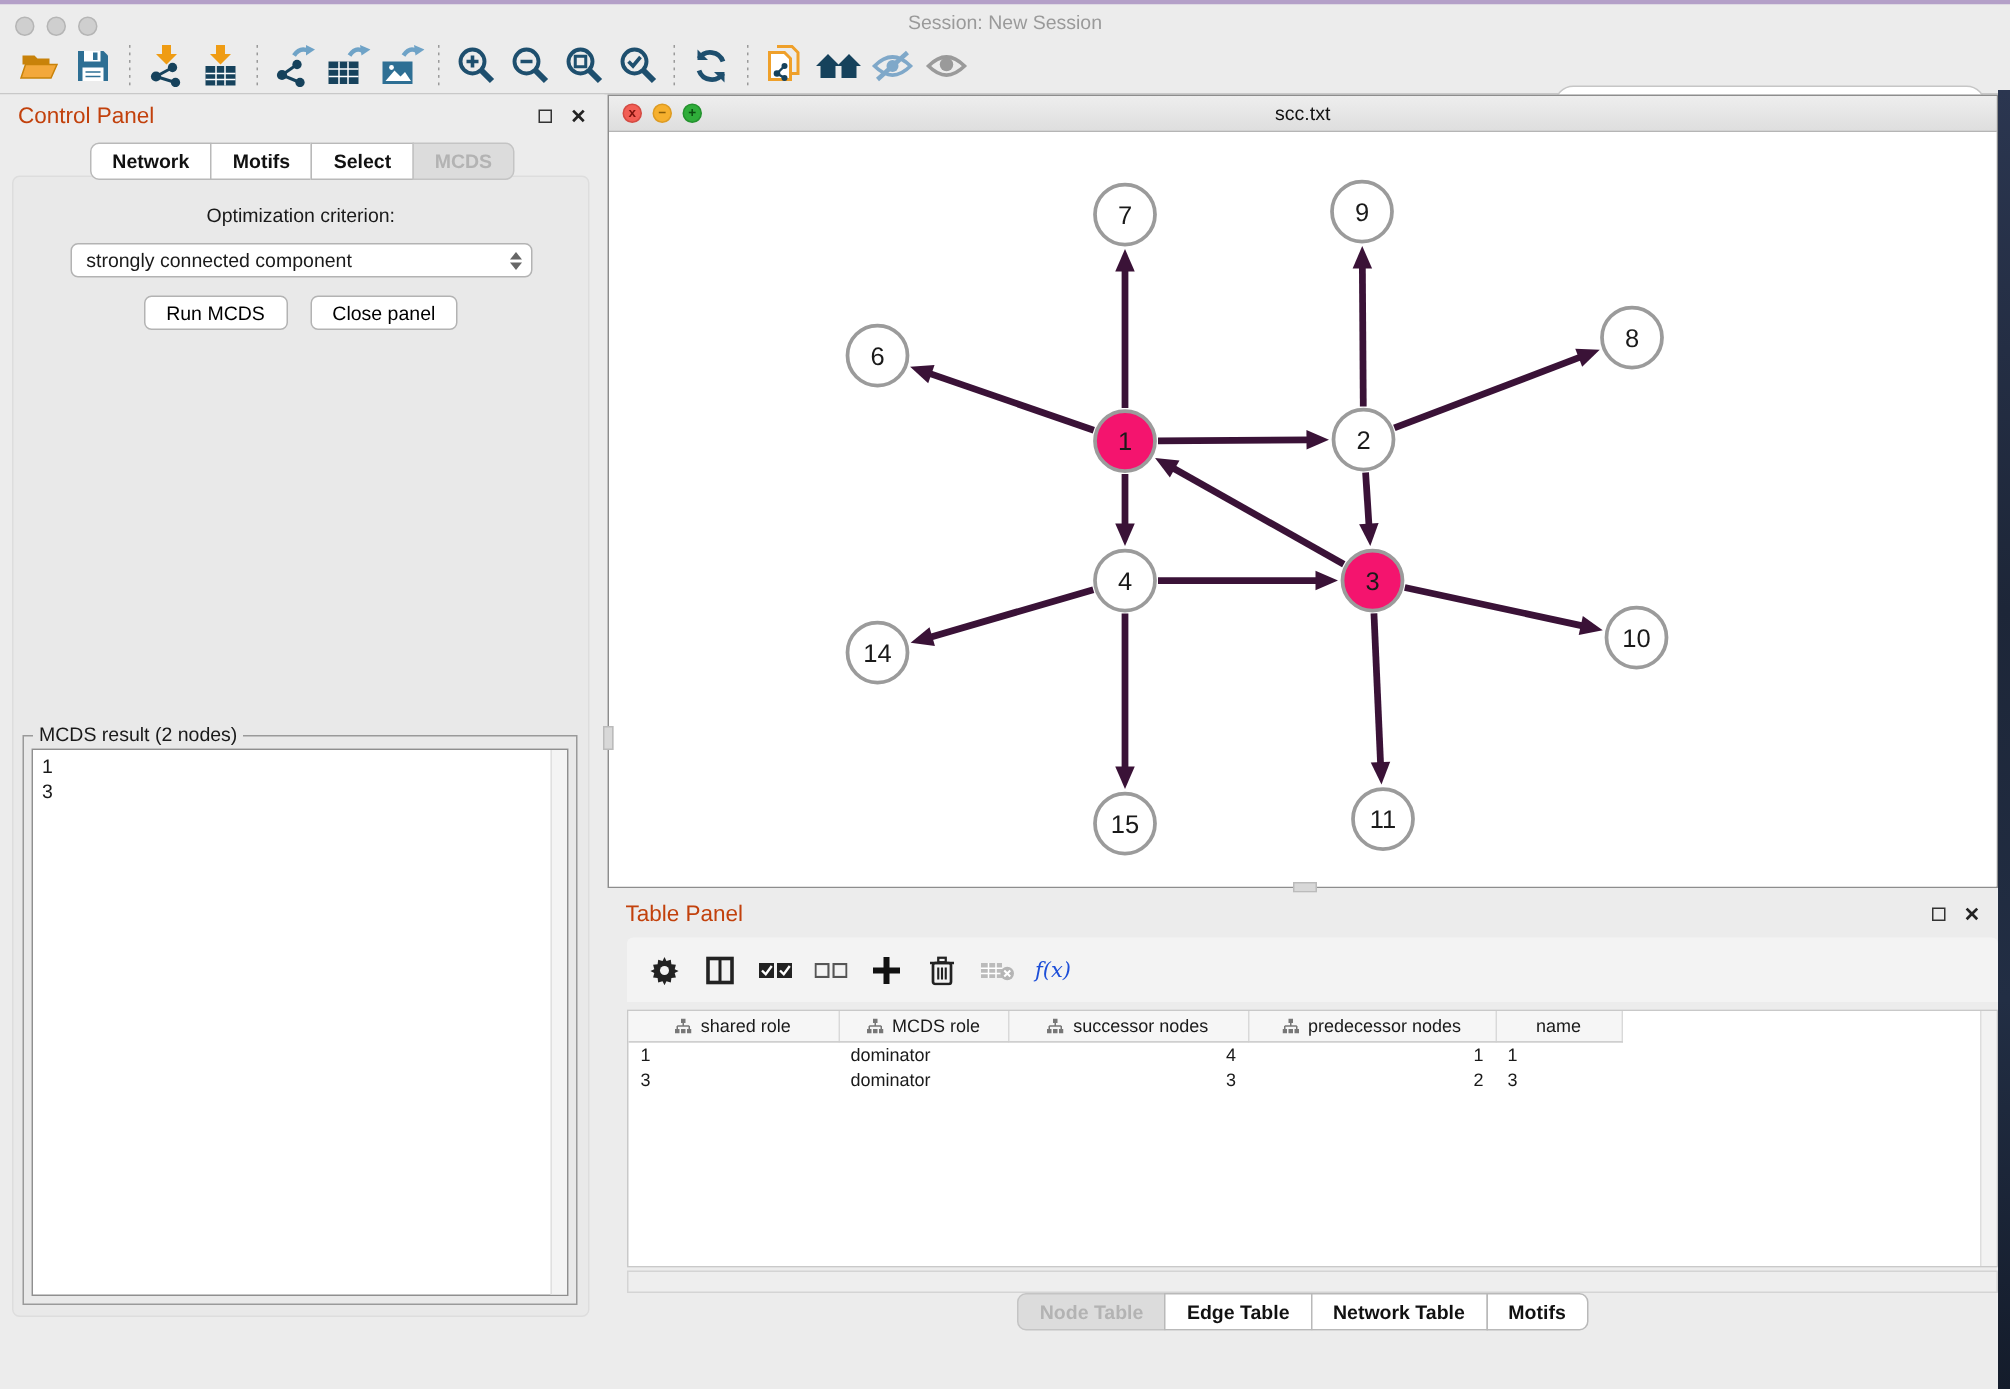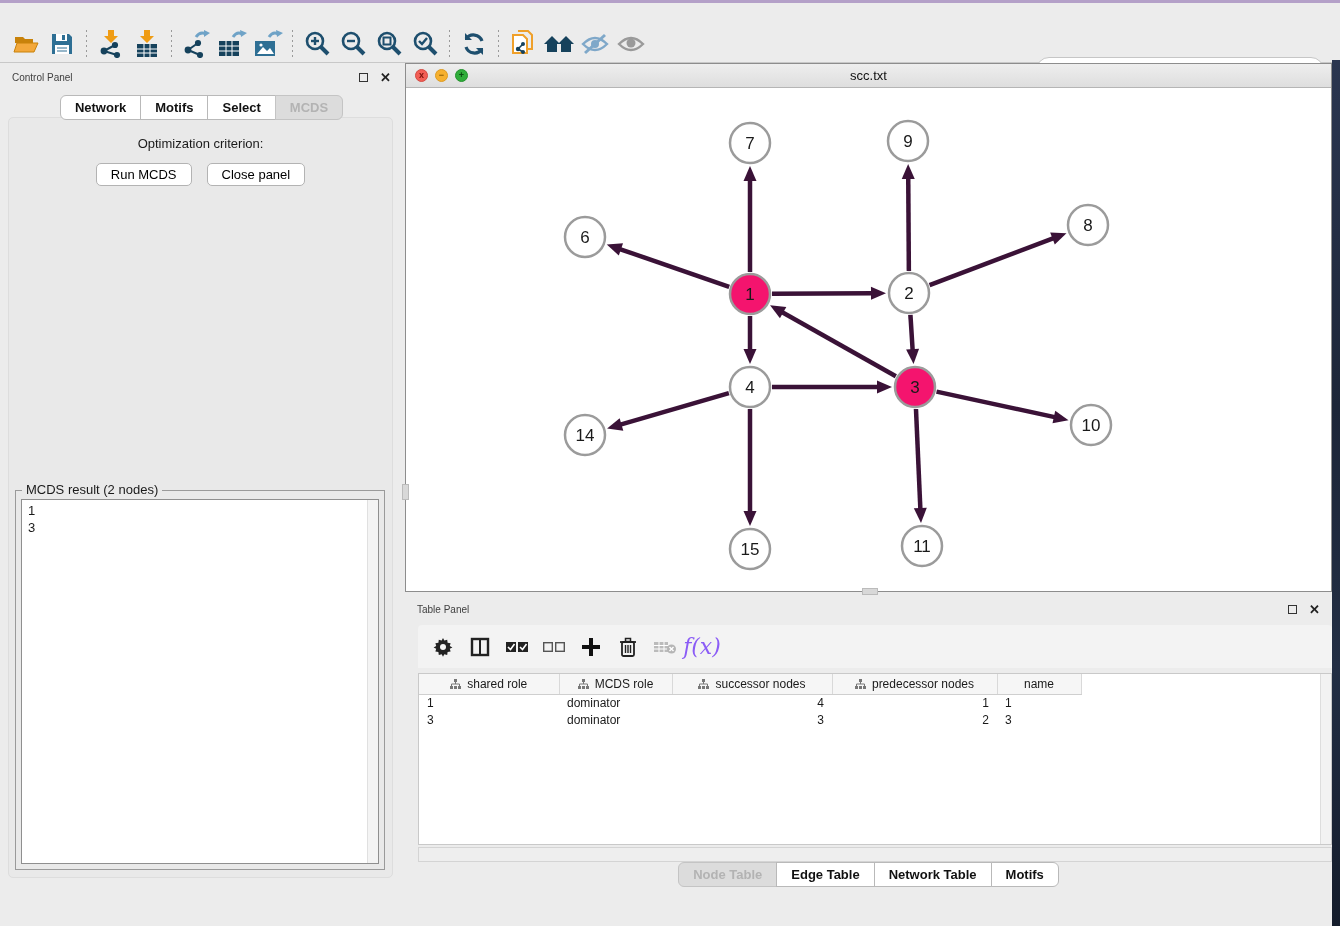--- a/index.html
+++ b/index.html
@@ -20,21 +20,21 @@
   .tb-btn { width:36px; height:32px; display:flex; align-items:center; justify-content:center; cursor:default; }
   .tb-sep { width:1px; height:28px; margin:0 6px; background-image:linear-gradient(#9a9a9a 40%, transparent 40%);
             background-size:1px 5px; }
   .search-wrap { position:absolute; right:16px; top:31px; width:288px; height:26px; background:#fff;
                  border:1px solid #c6c6c6; border-radius:13px; display:flex; align-items:center; padding-left:9px; }
   .search-input { border:none; outline:none; flex:1; font-size:13px; background:transparent; margin-left:5px; }
 
   
   .control-panel { position:absolute; left:0; top:63px; width:403px; height:828px; background:#ececec; }
   .panel-header { height:28px; display:flex; align-items:center; padding:0 12px; }
-  .panel-title { font-size:10px; color:#404040; }
+  .panel-title { font-size:15px; color:#c2410c; }
   .panel-header .spacer { flex:1; }
   .float-icon { width:9px; height:9px; border:1.5px solid #333; margin-right:12px; }
   .close-x { font-size:13px; font-weight:bold; color:#222; }
 
   .tabs-row { display:flex; justify-content:center; margin-top:4px; position:relative; z-index:2; }
   .tab { font-size:13px; font-weight:700; padding:4px 14px; background:#fff; border:1px solid #b9b9b9;
          margin-left:-1px; color:#111; }
   .tab:first-child { border-radius:6px 0 0 6px; margin-left:0; }
   .tab:last-child { border-radius:0 6px 6px 0; }
   .tab.active { background:#dcdcdc; color:#b3b3b3; border-color:#c4c4c4; }
@@ -72,21 +72,21 @@
   .net-title { position:absolute; left:0; right:0; text-align:center; font-size:13px; color:#111; }
   .net-canvas { position:absolute; left:0; top:24px; right:0; bottom:0; background:#fff; }
   .grip-v { position:absolute; left:-4px; top:420px; width:7px; height:16px; background:#d8d8d8; border:1px solid #bbb; }
   .grip-h { position:absolute; left:456px; bottom:-4px; width:16px; height:7px; background:#d8d8d8; border:1px solid #bbb; }
 
   
   .table-panel { position:absolute; left:405px; top:595px; width:927px; height:295px; background:#ececec; }
   .tp-toolbar { position:absolute; left:13px; right:0px; top:30px; height:43px; background:#f3f3f3;
                 border-radius:4px 4px 0 0; display:flex; align-items:center; padding-left:10px; gap:7px; }
   .tp-btn { width:30px; height:30px; display:flex; align-items:center; justify-content:center; }
-  .fx { font-family:"DejaVu Serif", serif; font-style:italic; font-size:22px; color:#8b5cf6;text-align:right; }
+  .fx { font-family:"DejaVu Serif", serif; font-style:italic; font-size:14px; color:#1d4ed8;text-align:right; }
   .tbl-wrap { position:absolute; left:13px; right:0px; top:78px; bottom:45px; background:#fff;
               border:1px solid #c9c9c9; overflow:hidden; }
   table.node-table { border-collapse:collapse; font-size:12px; }
   .node-table th { height:20px; background:#f6f6f6; border-right:1px solid #d9d9d9; border-bottom:1px solid #cfcfcf;
                    font-weight:400; }
   .th-inner { display:flex; align-items:center; justify-content:center; gap:6px; }
   .node-table td { height:17px; padding:0 8px; }
   .td-right { text-align:right; padding-right:10px; }
   .tbl-vscroll { position:absolute; right:0; top:0; bottom:0; width:11px; background:#f2f2f2; border-left:1px solid #ddd; }
   .tbl-hscroll { position:absolute; left:13px; right:0; bottom:28px; height:15px; background:#eeeeee; border:1px solid #d4d4d4; }
@@ -101,20 +101,28 @@
   .mem-dot { width:12px; height:12px; border-radius:50%; background:#1f9c33; }
   .right-strip { position:absolute; right:0; top:60px; width:8px; bottom:0;
                  background:linear-gradient(180deg,#2b3650,#1d2638 40%,#222e44 70%,#141c2b); }
 </style>
 </head>
 <body>
 
 <div class="app">
   <div class="top-line"></div>
 
+  <div class="titlebar">
+    <div class="gray-lights">
+      <div class="gray-light"></div>
+      <div class="gray-light"></div>
+      <div class="gray-light"></div>
+    </div>
+    <div class="win-title">Session: New Session</div>
+  </div>
 
   <div class="toolbar">
     <div class="tb-btn">
       <svg width="27" height="24" viewBox="0 0 27 24">
           <path d="M2 5 h8 l2 2 h8 v4 H2z" fill="#c8820a"></path>
           <path d="M4 11 h21 l-4 9 H1z" fill="#f3a83b" stroke="#c8820a"></path>
         </svg>
     </div>
     <div class="tb-btn">
       <svg width="24" height="24" viewBox="0 0 24 24">
@@ -266,20 +274,28 @@
       <span class="close-x">✕</span>
     </div>
     <div class="tabs-row">
         <div class="tab">Network</div>
         <div class="tab">Motifs</div>
         <div class="tab">Select</div>
         <div class="tab active">MCDS</div>
       </div>
     <div class="cp-body">
       <div class="opt-label">Optimization criterion:</div>
+      <div class="combo">
+        <span>strongly connected component</span>
+        <span class="spacer"></span>
+        <span class="stepper">
+            <i class="up"></i>
+            <i class="down"></i>
+          </span>
+      </div>
       <div class="btn-row">
         <button class="push-btn">Run MCDS</button>
         <button class="push-btn">Close panel</button>
       </div>
       <div class="result-group">
         <span class="result-title">MCDS result (2 nodes)</span>
         <div class="result-area">1
 3
           <div class="result-scroll"></div>
         </div>

